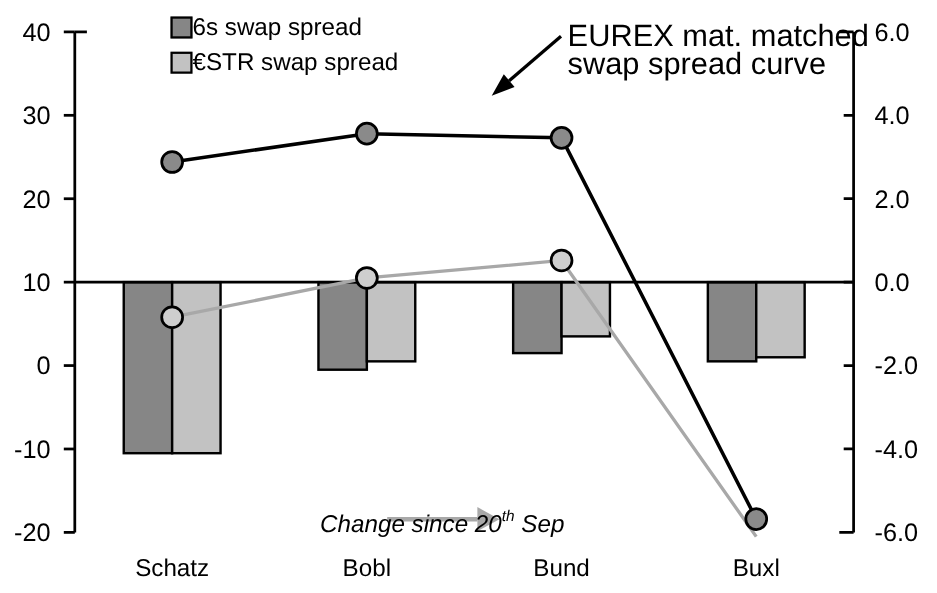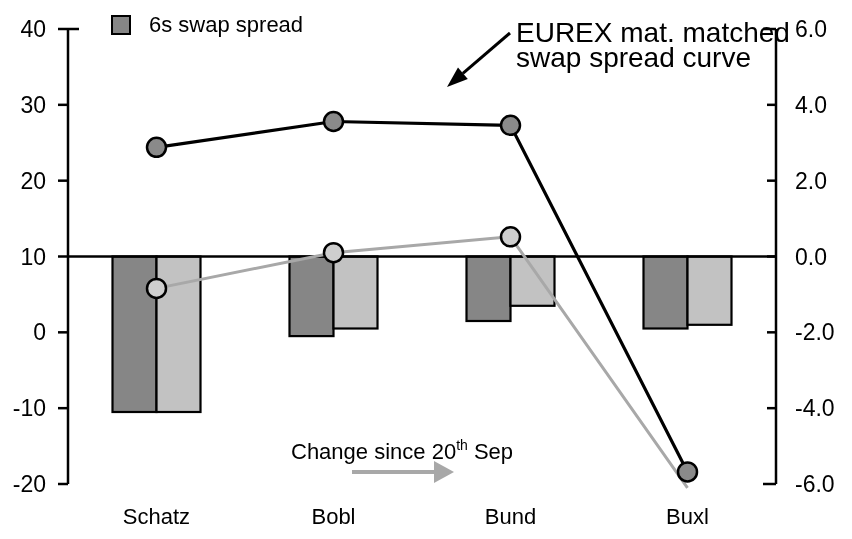--- a/index.html
+++ b/index.html
@@ -1,25 +1,25 @@
 <!DOCTYPE html>
 <html><head>
 <meta charset="utf-8">
 <style>
   html,body{margin:0;padding:0;background:#ffffff;}
   body{width:852px;height:539px;position:relative;overflow:hidden;
        font-family:"Liberation Sans","DejaVu Sans",sans-serif;color:#000;}
   #chart-root{position:absolute;left:0;top:0;width:852px;height:386px;}
   svg{position:absolute;left:0;top:0;}
   .legend{position:absolute;left:111px;top:14px;display:flex;flex-direction:column;gap:10px;}
-  .legend-item{display:flex;align-items:center;gap:18px;}
+  .legend-item{display:flex;align-items:center;gap:0;margin-left:44px;}
   .swatch{width:16px;height:16px;border:2.3px solid #000;display:inline-block;box-sizing:content-box;}
   .legend-label{font-size:22px;line-height:22px;}
   .curve-note{position:absolute;left:516px;top:20px;font-size:28px;line-height:25px;white-space:nowrap;}
-  .change-note{position:absolute;left:291px;top:438px;font-size:22px;white-space:nowrap;}
+  .change-note{position:absolute;left:291px;top:462px;font-size:22px;white-space:nowrap;font-style:italic;}
   .change-note sup{font-size:14px;position:relative;top:-1px;}
   text{font-family:"Liberation Sans","DejaVu Sans",sans-serif;fill:#000;}
 </style>
 </head>
 <body>
 
 <div id="chart-root">
 
   <svg id="plot-svg" width="852" height="539" viewBox="0 0 852 539">
       <g>
@@ -91,20 +91,24 @@
         <line x1="352" y1="472" x2="434" y2="472" stroke="#a8a8a8" stroke-width="4"></line>
         <polygon points="434,461 434,483 454,472" fill="#a8a8a8"></polygon>
       </g>
     </svg>
 
   <div class="legend">
     <div class="legend-item">
       <span class="swatch" style="background: rgb(134, 134, 134);"></span>
       <span class="legend-label">6s swap spread</span>
     </div>
+    <div class="legend-item">
+      <span class="swatch" style="background: rgb(194, 194, 194);"></span>
+      <span class="legend-label">€STR swap spread</span>
+    </div>
   </div>
 
   <div class="curve-note">
     <div>EUREX mat. matched</div>
     <div>swap spread curve</div>
   </div>
 
   <div class="change-note">
     <span>Change since 20</span><sup>th</sup><span> Sep</span>
   </div>

